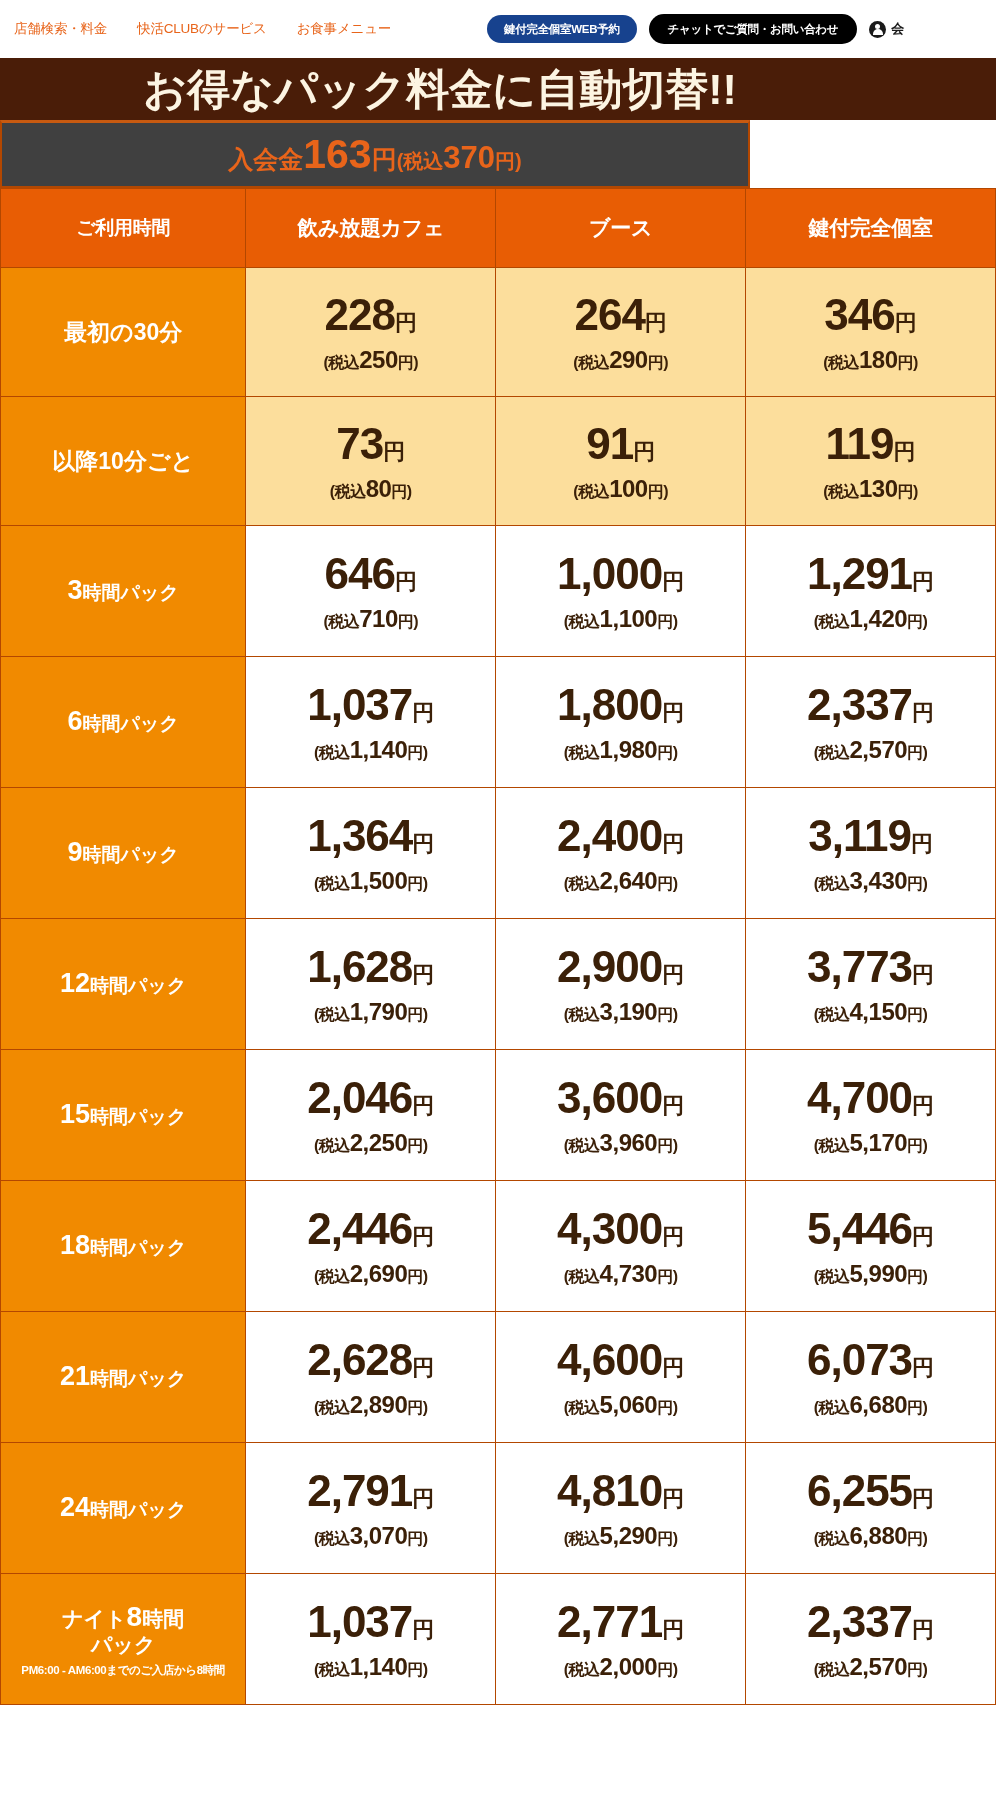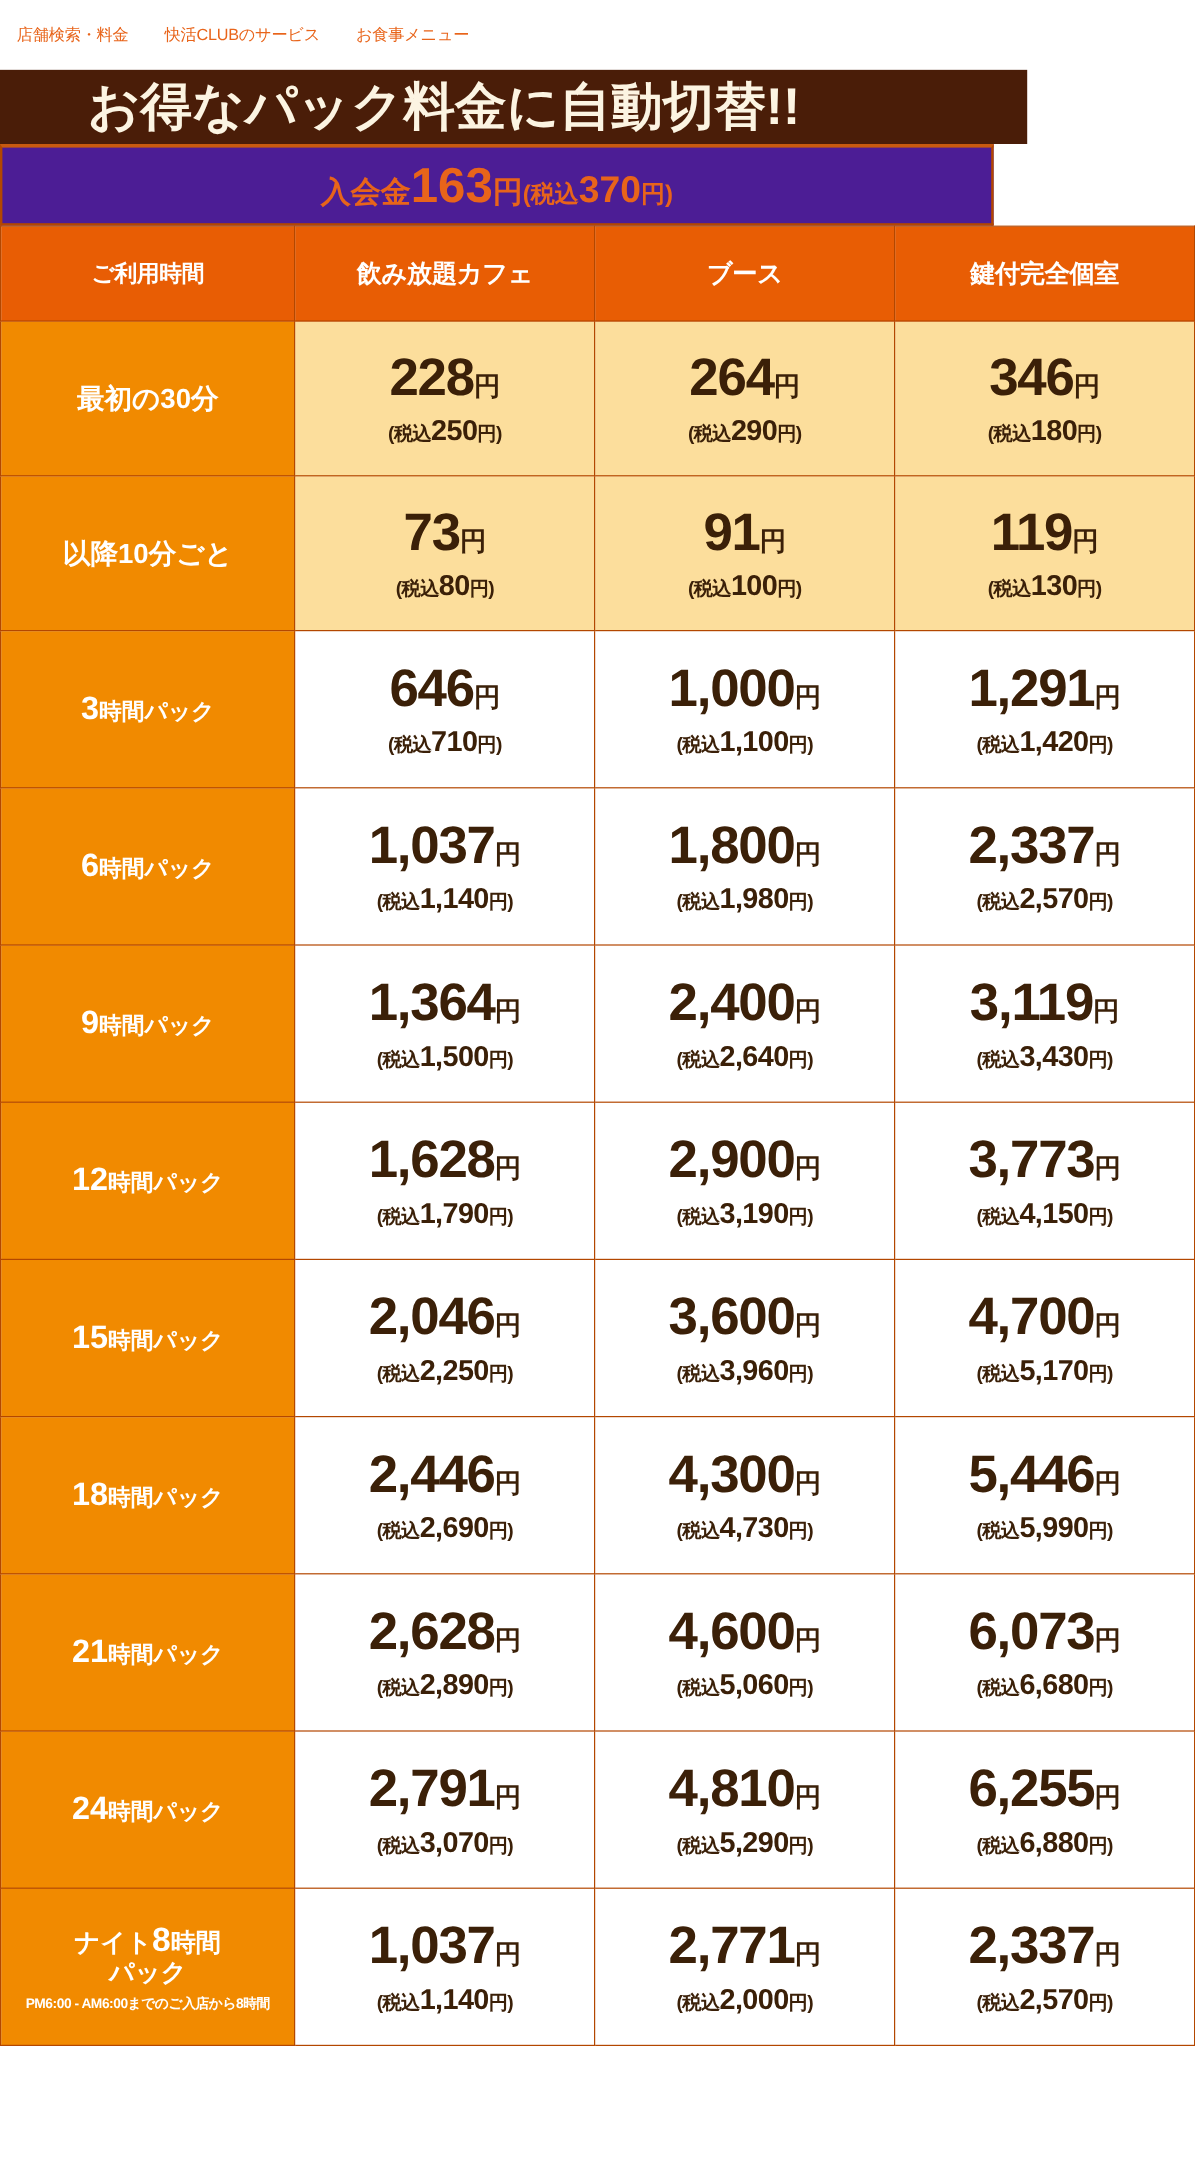--- a/index.html
+++ b/index.html
@@ -106,44 +106,44 @@
     font-size: 13px;
     font-weight: bold;
     color: #1a1a1a;
     white-space: nowrap;
   }
 
   
   .banner {
     background: #4A1D08;
     height: 62px;
-    width: 856px;
+    width: 996px;
     display: flex;
     align-items: center;
     justify-content: center;
     box-sizing: border-box;
   }
   .banner-title {
     color: #FCF4E2;
     font-size: 43px;
     font-weight: bold;
     letter-spacing: 0px;
     line-height: 1;
     white-space: nowrap;
     transform: translateX(-58px);
   }
 
   
   .fee-band {
     height: 68px;
-    width: 828px;
+    width: 750px;
     box-sizing: border-box;
     border: 2px solid #B34700;
     border-top: 3px solid #C85A10;
-    background: #4c1d95;
+    background: #404040;
     display: flex;
     align-items: center;
     justify-content: center;
     margin: 0;
   }
   .fee-text {
     color: #E8641A;
     white-space: nowrap;
     font-weight: bold;
     line-height: 1;
@@ -224,20 +224,28 @@
   tr.h-pack  td { height: 118px; }
 </style>
 </head>
 <body>
 
 <div class="site-header">
   <div class="nav-links">
     <span class="nav-link">店舗検索・料金</span>
     <span class="nav-link">快活CLUBのサービス</span>
     <span class="nav-link">お食事メニュー</span>
+  </div>
+  <div class="header-actions">
+    <div class="pill pill-reserve">鍵付完全個室WEB予約</div>
+    <div class="pill pill-chat">チャットでご質問・お問い合わせ</div>
+    <div class="member">
+      <span class="member-icon"></span>
+      <span class="member-label">会</span>
+    </div>
   </div>
 </div>
 
 <div class="banner">
   <div class="banner-title">お得なパック料金に自動切替!!</div>
 </div>
 
 <div class="fee-band">
   <div class="fee-text">
     <span class="fee-label">入会金</span>

